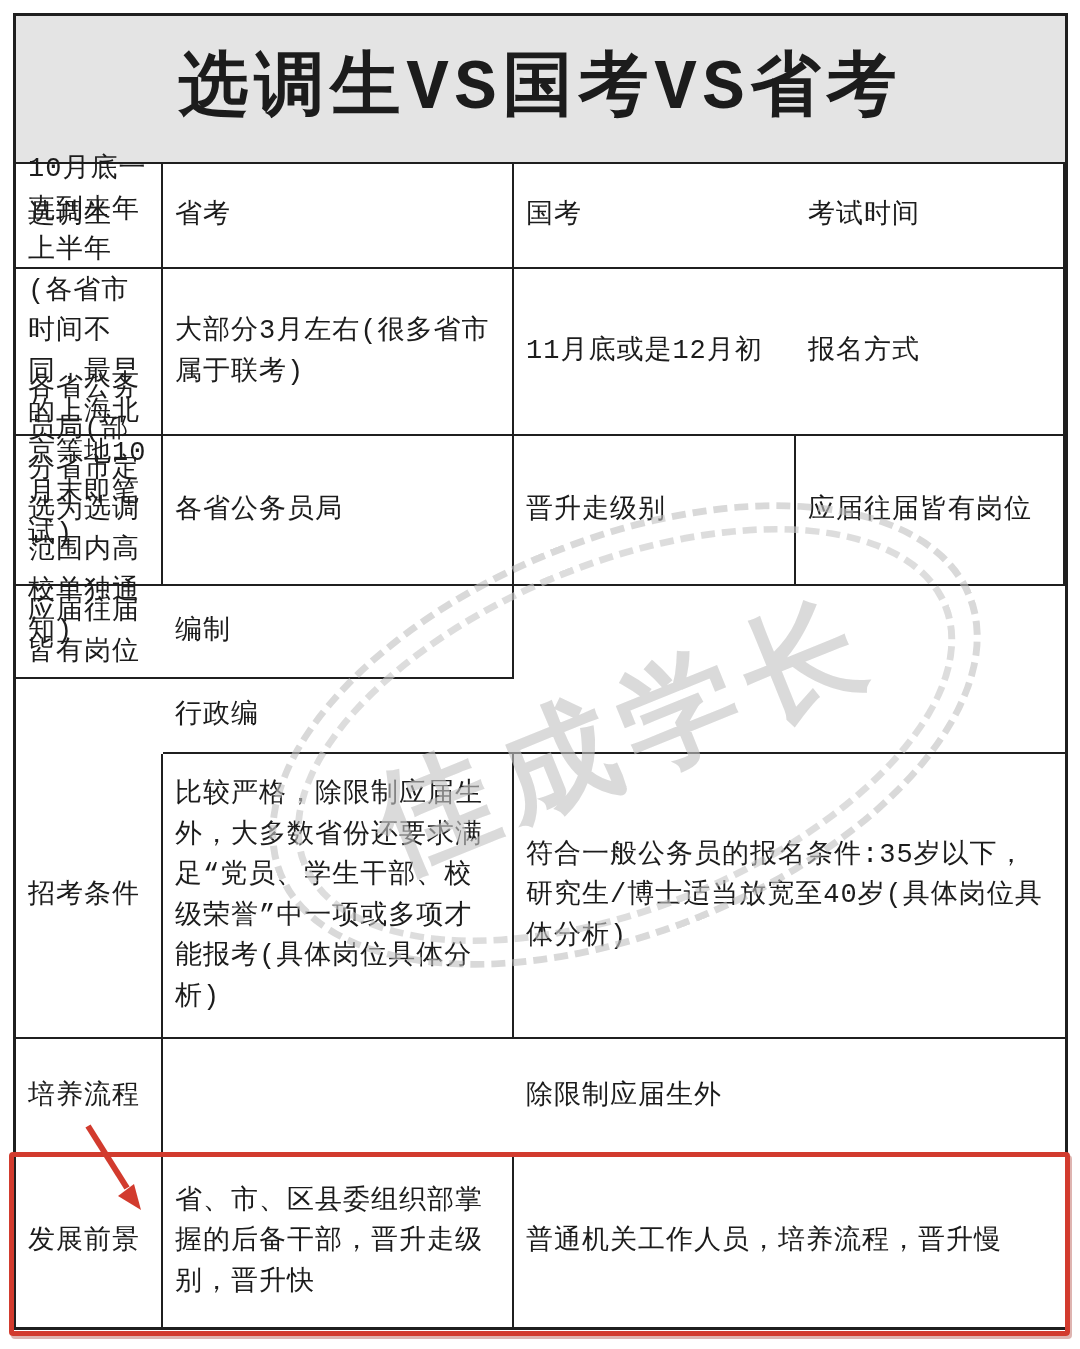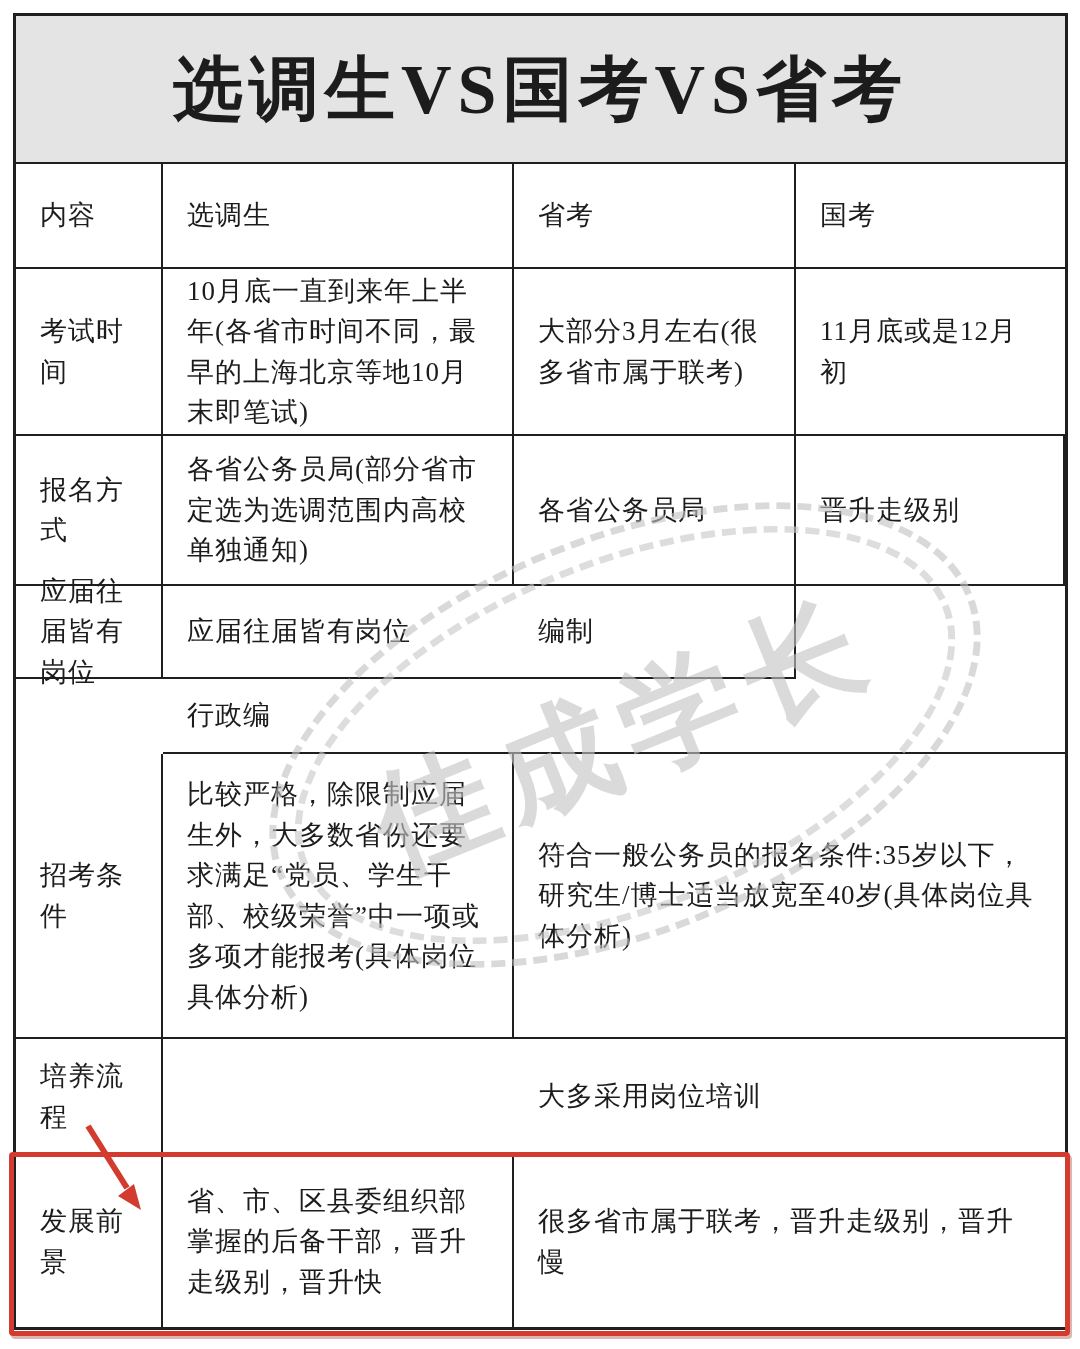--- a/index.html
+++ b/index.html
@@ -20,24 +20,25 @@
     grid-template-columns:147px 351px 282px 1fr;
     grid-template-rows:148px 105px 167px 150px 93px 75px 285px 117px 1fr;
     background:#ffffff;
   }
   .cell{
     box-sizing:border-box;
     border-right:2px solid #1f1f1f;
     border-bottom:2px solid #1f1f1f;
     display:flex;
     align-items:center;
-    padding:6px 24px;
+    padding:6px 12px;
     font-size:27px;
     line-height:1.5;
     letter-spacing:1px;
+    font-family:Liberation Mono, monospace;
   }
   .cell.last-col{border-right:none;}
   .cell.last-row{border-bottom:none;}
   .title-cell{
     grid-column:1/5;
     background:#e4e4e4;
     justify-content:center;
     font-size:70px;
     font-weight:700;
     letter-spacing:6px;
@@ -92,21 +93,20 @@
 </style>
 </head>
 <body>
 
 <div class="page">
 
   <div class="table">
 
     <div class="cell title-cell">选调生VS国考VS省考</div>
 
-    <div class="cell">内容</div>
     <div class="cell">选调生</div>
     <div class="cell">省考</div>
     <div class="cell last-col">国考</div>
 
     <div class="cell">考试时间</div>
     <div class="cell">10月底一直到来年上半年(各省市时间不同，最早的上海北京等地10月末即笔试)</div>
     <div class="cell">大部分3月左右(很多省市属于联考)</div>
     <div class="cell last-col">11月底或是12月初</div>
 
     <div class="cell">报名方式</div>
@@ -118,25 +118,25 @@
     <div class="cell last-col">应届往届皆有岗位</div>
 
     <div class="cell">编制</div>
     <div class="cell span-all last-col">行政编</div>
 
     <div class="cell">招考条件</div>
     <div class="cell">比较严格，除限制应届生外，大多数省份还要求满足“党员、学生干部、校级荣誉”中一项或多项才能报考(具体岗位具体分析)</div>
     <div class="cell span-right last-col">符合一般公务员的报名条件:35岁以下，研究生/博士适当放宽至40岁(具体岗位具体分析)</div>
 
     <div class="cell">培养流程</div>
-    <div class="cell span-right last-col">大多采用岗位培训</div>
+    <div class="cell span-right last-col">除限制应届生外</div>
 
     <div class="cell last-row">发展前景</div>
     <div class="cell last-row">省、市、区县委组织部掌握的后备干部，晋升走级别，晋升快</div>
-    <div class="cell span-right last-col last-row">很多省市属于联考，晋升走级别，晋升慢</div>
+    <div class="cell span-right last-col last-row">普通机关工作人员，培养流程，晋升慢</div>
 
   </div>
 
   <div class="watermark">
     <div class="wm-ellipse-outer"></div>
     <div class="wm-ellipse-inner"></div>
     <div class="wm-text">佳成学长</div>
   </div>
 
   <div class="highlight-box"></div>

